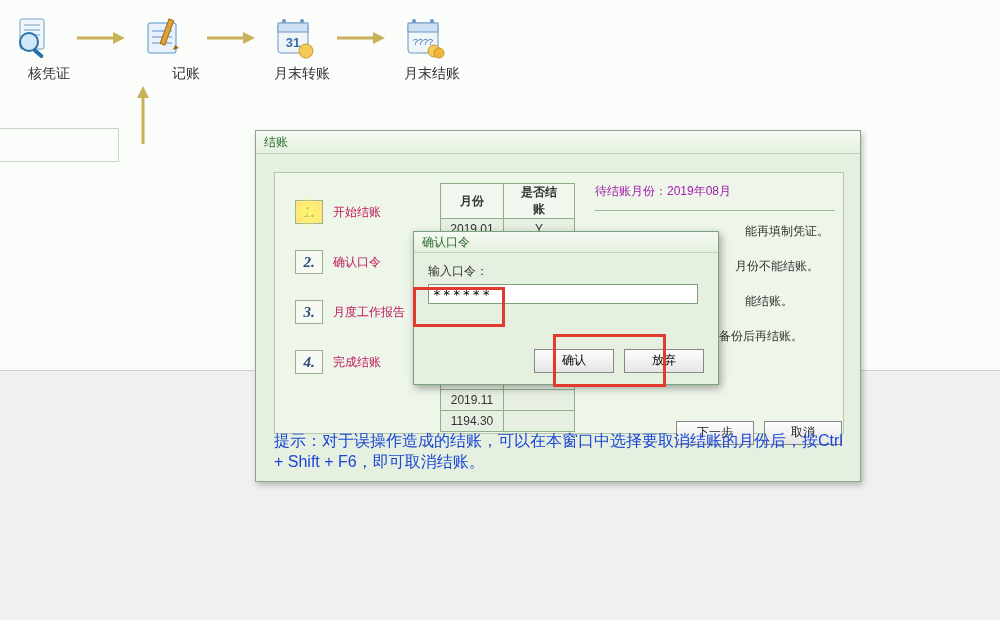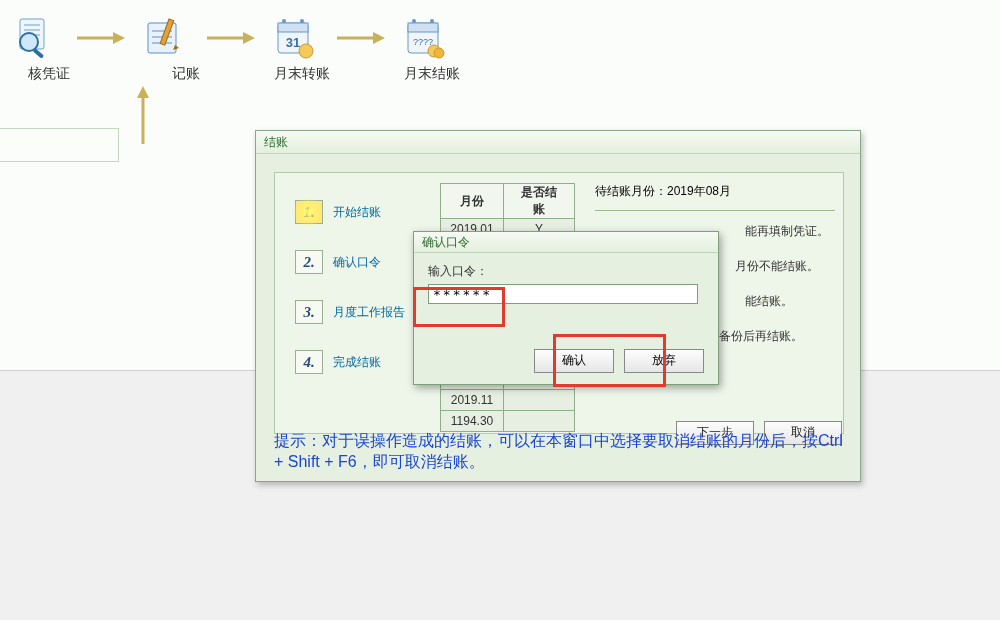--- a/index.html
+++ b/index.html
@@ -17,28 +17,28 @@
   
   .dlg{position:absolute;left:255px;top:130px;width:604px;height:350px;background:#e6f0e0;border:1px solid #8aa889;box-shadow:2px 3px 6px rgba(0,0,0,0.25);}
   .dlg-title{height:22px;line-height:22px;padding:0 8px;background:linear-gradient(#f5faf3,#e4efdd);color:#2a6b2e;font-size:12px;border-bottom:1px solid #c0d3bb;}
   .dlg-body{position:relative;height:327px;}
   .inner-frame{position:absolute;left:18px;top:18px;width:568px;height:260px;border:1px solid #b6c8af;background:#eef5e9;}
   .steps{position:absolute;left:20px;top:25px;width:130px;}
   .step{display:flex;align-items:center;height:28px;margin-bottom:22px;}
   .step-num{width:26px;height:22px;border:1px solid #9aae92;background:#f6faf3;text-align:center;line-height:22px;font-weight:bold;font-style:italic;color:#2a4a7a;margin-right:10px;font-family:Georgia,serif;font-size:15px;position:relative;}
   .step.active .step-num{background:#ffe57a;}
   .step.active .step-num::before{content:"";position:absolute;left:-8px;top:-6px;width:40px;height:34px;background:radial-gradient(circle,#fff96b 0%,rgba(255,249,107,0) 60%);pointer-events:none;}
-  .step-lbl{color:#0369a1;}
+  .step-lbl{color:#be185d;}
   .month-table{position:absolute;left:165px;top:10px;border:1px solid #8faf88;border-collapse:collapse;background:#fff;}
   .month-table th,.month-table td{border:1px solid #8faf88;height:18px;font-size:12px;text-align:center;background:#e7efe2;color:#333;}
   .month-table th{background:#f1f6ee;padding:0 17px;}
   .month-table td.c1{width:60px;}
   .month-table td.c2{width:68px;}
   .right-info{position:absolute;left:320px;top:10px;width:240px;}
-  .pending{color:#000000;font-size:12px;margin-bottom:10px;}
+  .pending{color:#a21caf;font-size:12px;margin-bottom:10px;}
   .pending-sep{border:none;border-top:1px solid #9bb893;margin:6px 0 12px 0;}
   .note{color:#333;font-size:12px;margin:10px 0 18px 0;white-space:nowrap;}
   .dlg-btnrow{position:absolute;right:18px;bottom:36px;display:flex;gap:10px;}
   .btn{display:inline-block;min-width:56px;height:22px;line-height:20px;border:1px solid #888;background:linear-gradient(#fdfdfd,#e6e6e6);text-align:center;padding:0 10px;font-size:12px;color:#222;cursor:default;}
   .dlg-hint{position:absolute;left:18px;bottom:8px;width:570px;color:#1a46d3;font-size:16px;}
   
   .pwd-dlg{position:absolute;left:413px;top:231px;width:304px;height:152px;background:#e6f0e0;border:1px solid #7ea07c;box-shadow:2px 3px 8px rgba(0,0,0,0.35);}
   .pwd-dlg .dlg-title{height:20px;line-height:20px;font-family:Liberation Serif, serif;}
   .pwd-body{position:relative;padding:10px 14px 0 14px;height:120px;}
   .pwd-lbl{font-size:12px;color:#333;margin-bottom:4px;}

